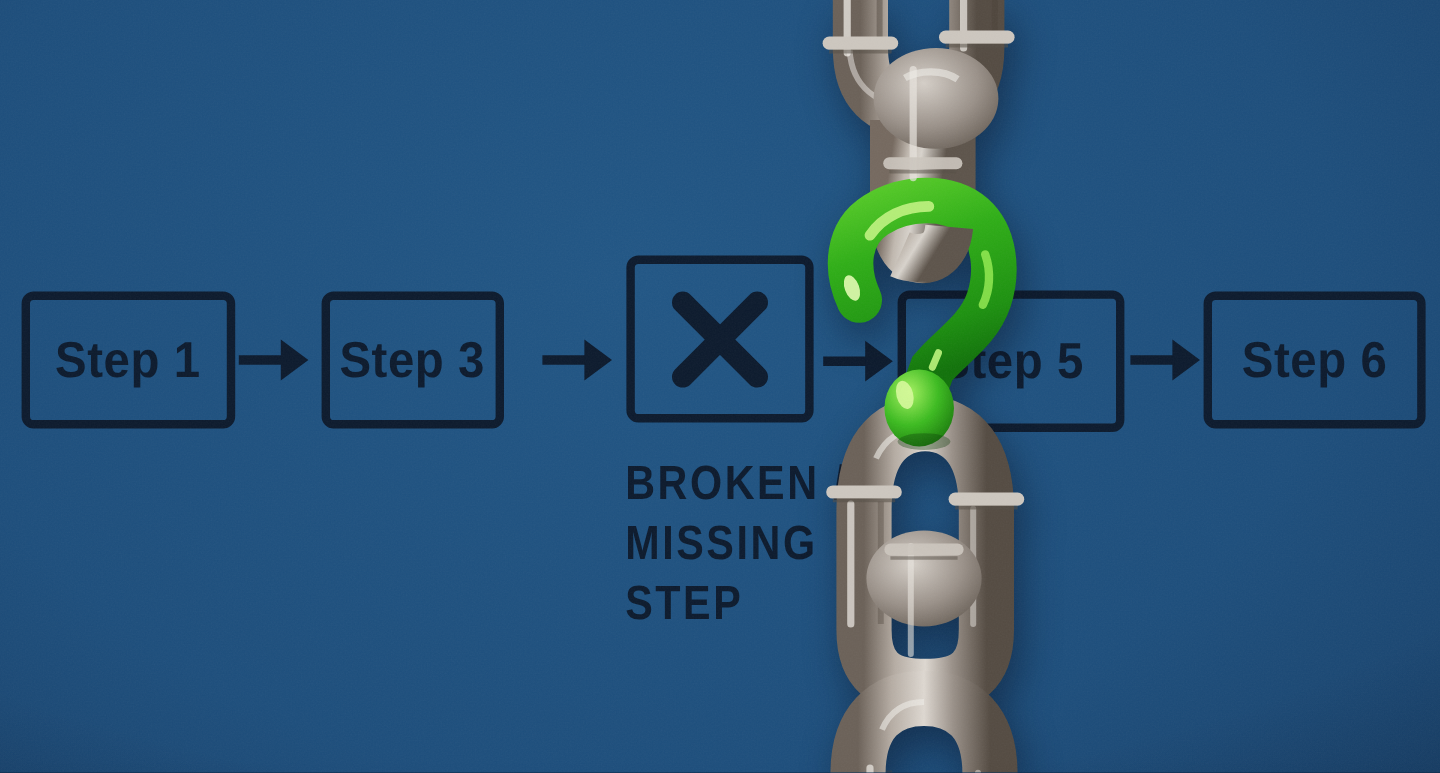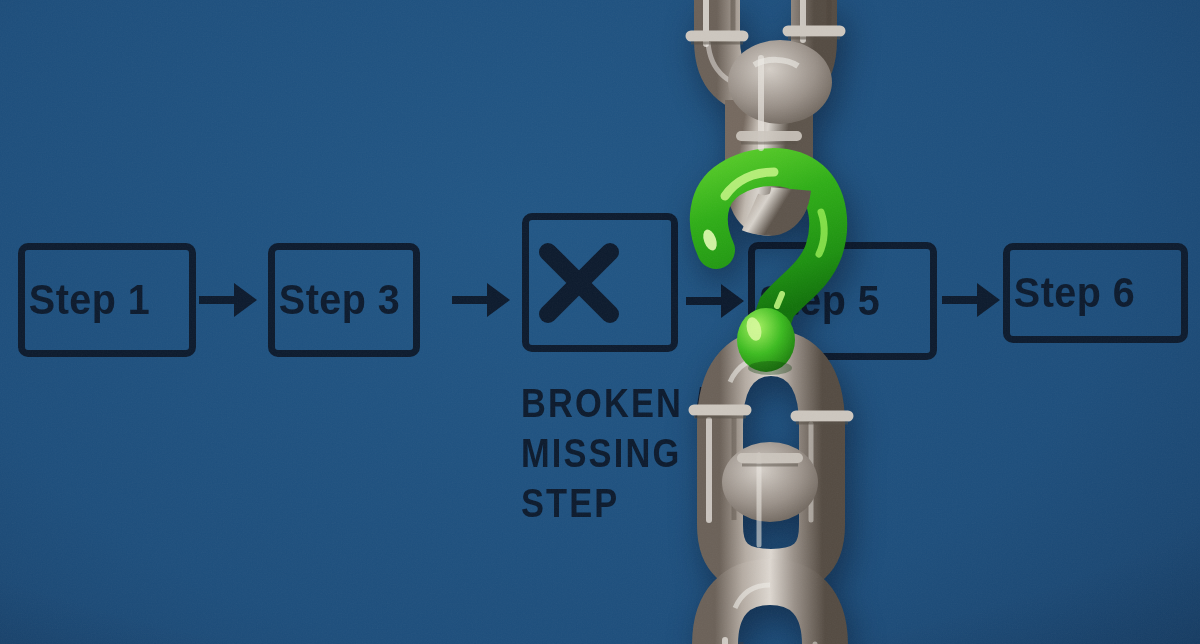--- a/index.html
+++ b/index.html
@@ -5,21 +5,21 @@
   html,body{margin:0;padding:0;background:#0b1e35;}
   .scene{
     position:relative;width:1200px;height:644px;overflow:hidden;
     background:radial-gradient(1400px 1000px at 44% 36%, #215685 0%, #1d4e7c 42%, #173d65 74%, #102d4f 100%);
     font-family:"Liberation Sans",sans-serif;
   }
   .vignette{position:absolute;inset:0;pointer-events:none;
     background:radial-gradient(130% 115% at 45% 40%, rgba(0,0,0,0) 55%, rgba(4,16,34,0.5) 100%);}
   .box{
     position:absolute;border:7px solid #0c1a2d;border-radius:10px;
-    display:flex;align-items:center;box-sizing:border-box;
+    display:flex;align-items:center;justify-content:center;box-sizing:border-box;
   }
   .box-label{
     color:#0c1a2d;font-size:42px;font-weight:700;letter-spacing:0.5px;
     transform:scaleX(0.94);white-space:nowrap;
   }
   .arrow{position:absolute;}
   .arrow line{stroke:#0c1a2d;stroke-width:8;}
   .arrow polygon{fill:#0c1a2d;}
   .xmark line{stroke:#0c1a2d;stroke-width:18;stroke-linecap:round;}
   .caption{position:absolute;left:521px;top:378px;color:#0c1a2d;}
@@ -72,21 +72,21 @@
 
     <div class="box" style="left:748px;top:242px;width:189px;height:118px">
       <span class="box-label">Step 5</span>
     </div>
 
     <svg class="arrow" style="left:940px;top:280px" width="62" height="40" viewBox="0 0 62 40">
       <line x1="2" y1="20" x2="40" y2="20"></line>
       <polygon points="37,3 60,20 37,37"></polygon>
     </svg>
 
-    <div class="box" style="left:1003px;top:243px;width:185px;height:100px">
+    <div class="box" style="left:1003px;top:243px;width:185px;height:114px">
       <span class="box-label">Step 6</span>
     </div>
 
     <div class="caption">
       <div class="cap-line">BROKEN /</div>
       <div class="cap-line">MISSING</div>
       <div class="cap-line">STEP</div>
     </div>
   </div>
 

